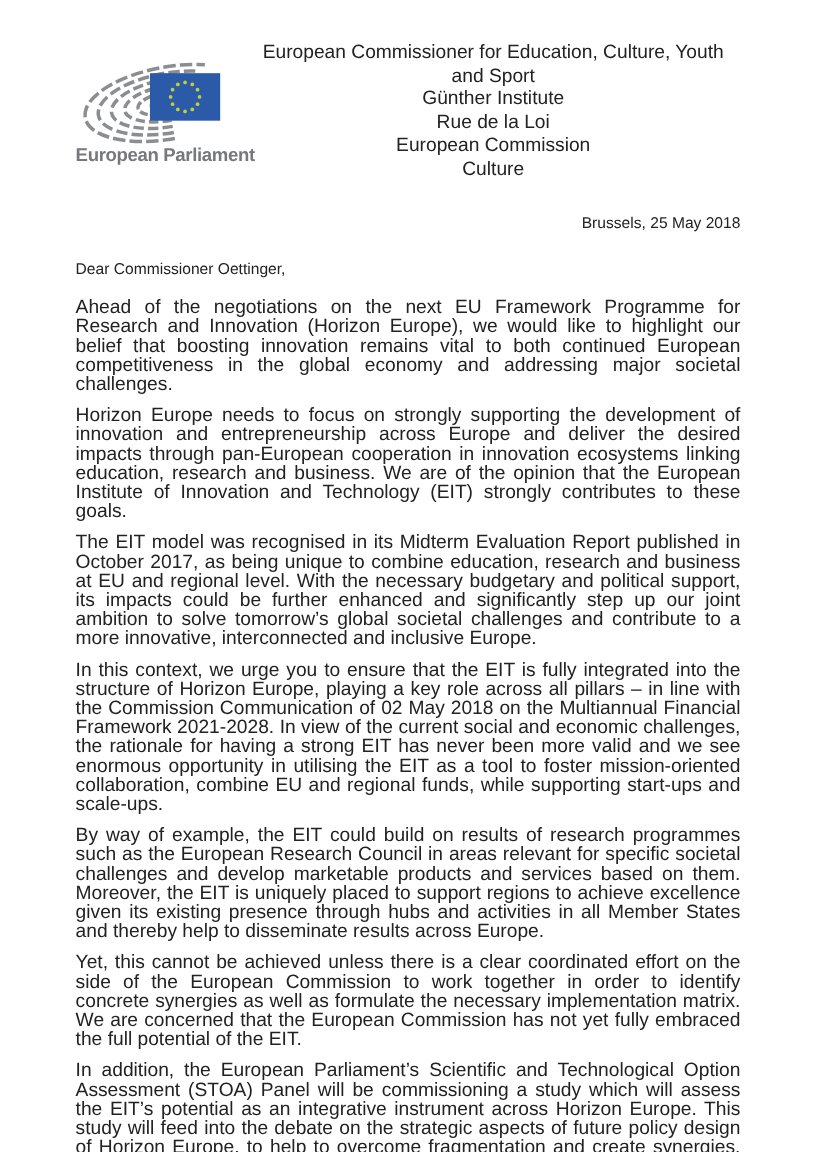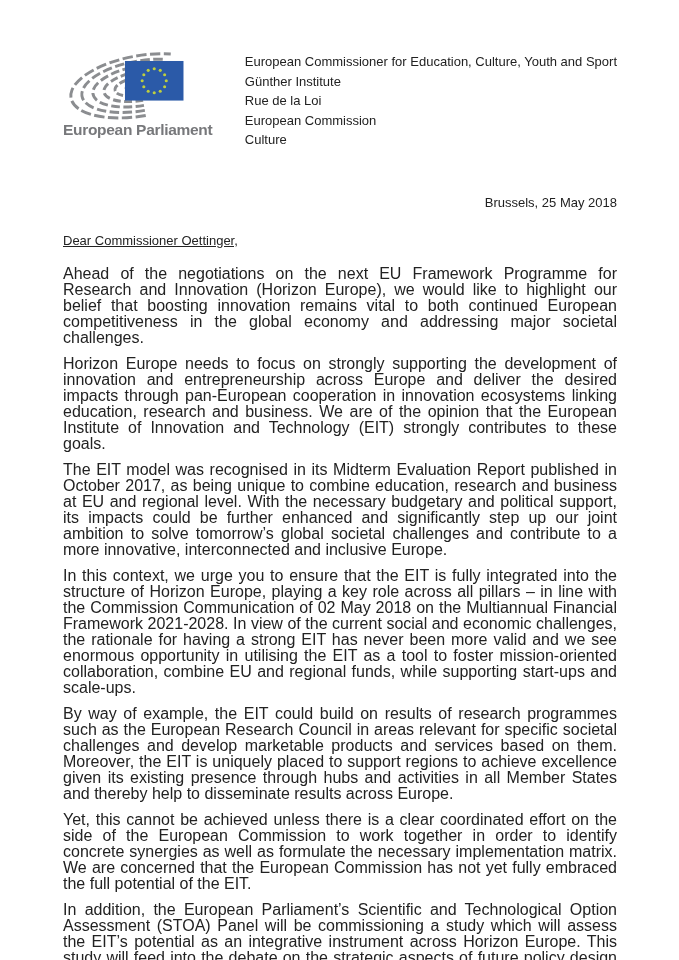--- a/index.html
+++ b/index.html
@@ -20,23 +20,23 @@
     padding:30px 62px 0 63px;
     overflow:hidden;
   }
   .letterhead{display:flex;justify-content:space-between;align-items:flex-start;height:135px;}
   .logo-block{width:142px;flex:0 0 auto;}
   .logo-block svg{display:block;width:142px;height:auto;}
   .logo-label{
     font-weight:bold;font-size:15.5px;letter-spacing:-0.3px;
     color:var(--logo-label-gray);white-space:nowrap;margin-top:1px;
   }
-  .recipient{margin-top:22px;text-align:left;font-size:13px;line-height:19.5px;}
-  .dateline{margin-top:28px;text-align:right;font-size:13px;line-height:19.5px;}
-  .salutation{margin-top:18px;font-size:13px;line-height:19.5px;text-decoration:underline;}
+  .recipient{margin-top:4px;text-align:center;font-size:16px;line-height:19.5px;}
+  .dateline{margin-top:11px;text-align:right;font-size:13px;line-height:19.5px;}
+  .salutation{margin-top:18px;font-size:13px;line-height:19.5px;}
   .body-text{margin-top:16px;}
   .para{
     margin:0 0 10px 0;
     font-size:16px;line-height:16px;
     text-align:justify;text-justify:inter-word;
   }
 </style>
 </head>
 <body>
 

